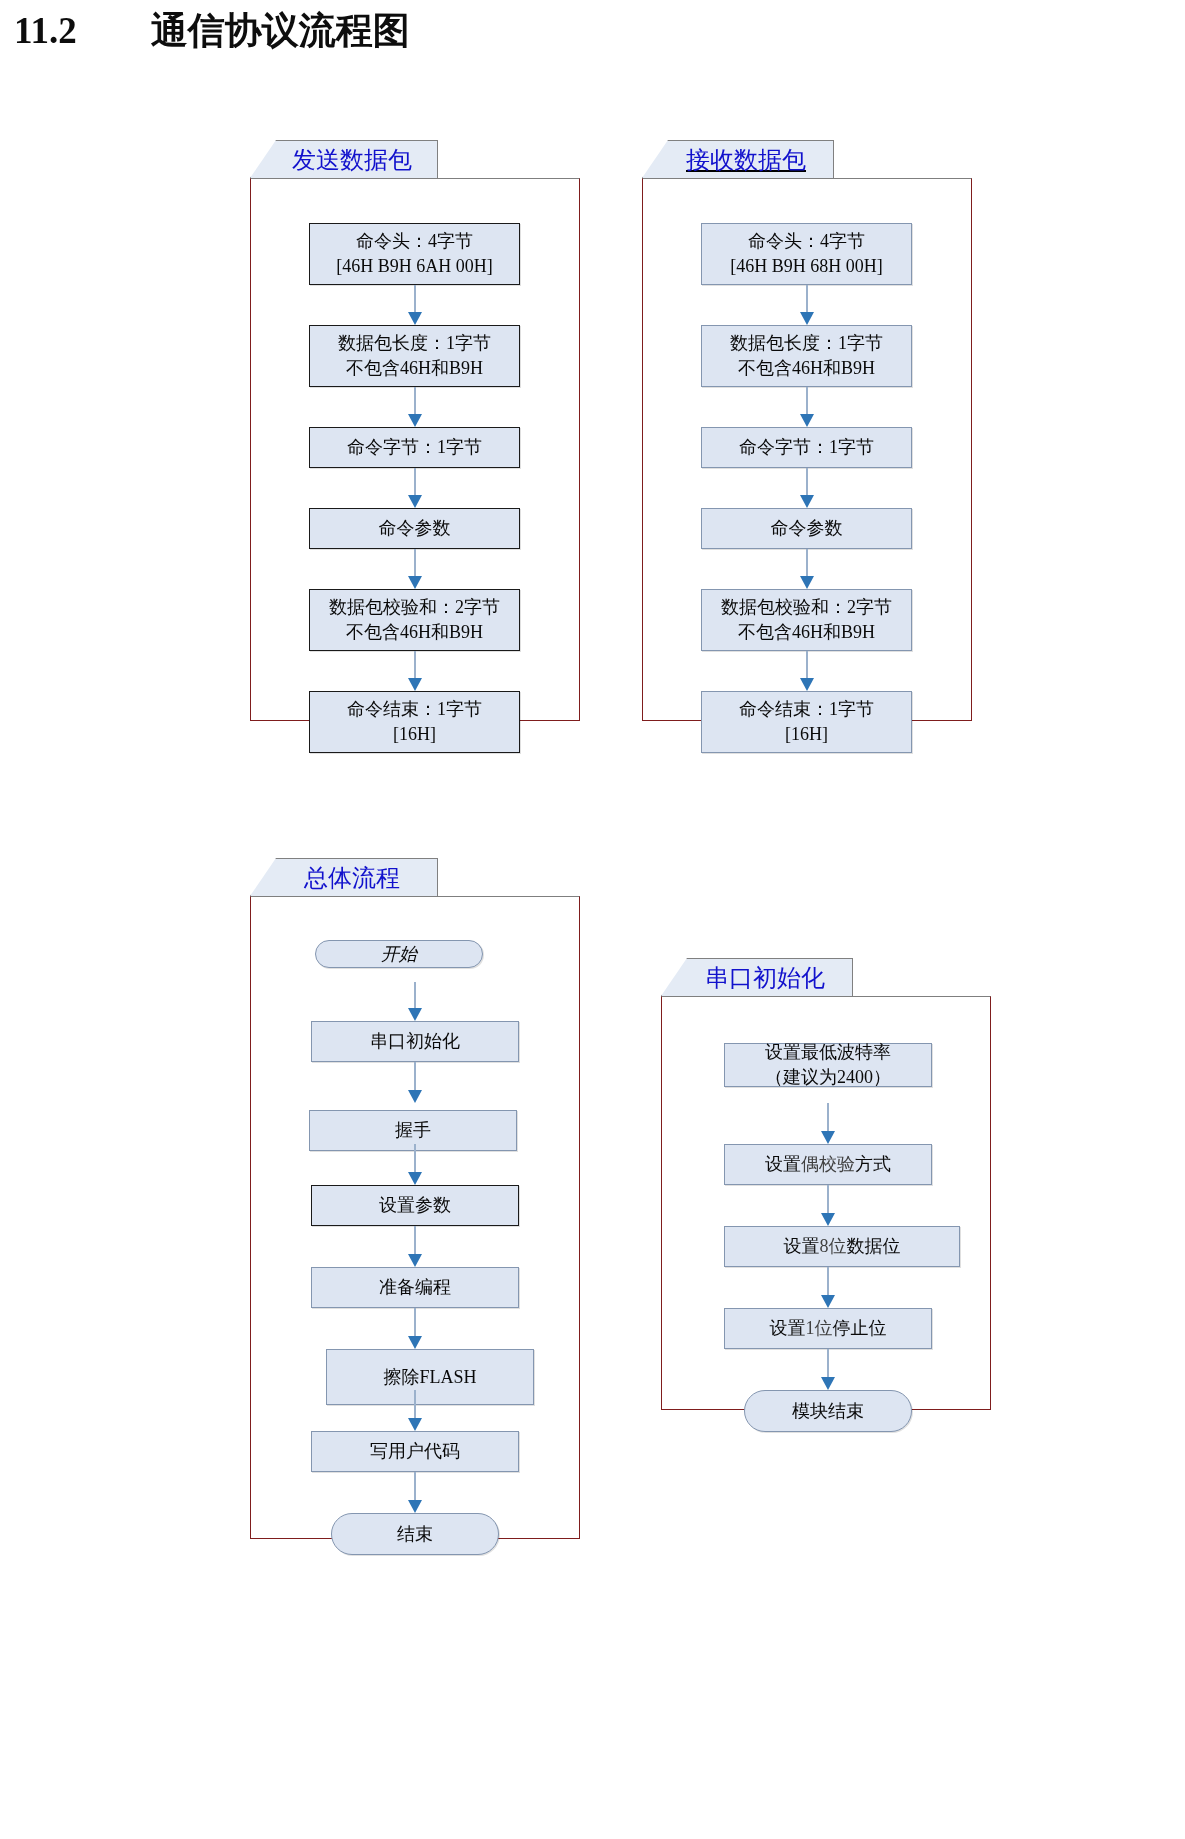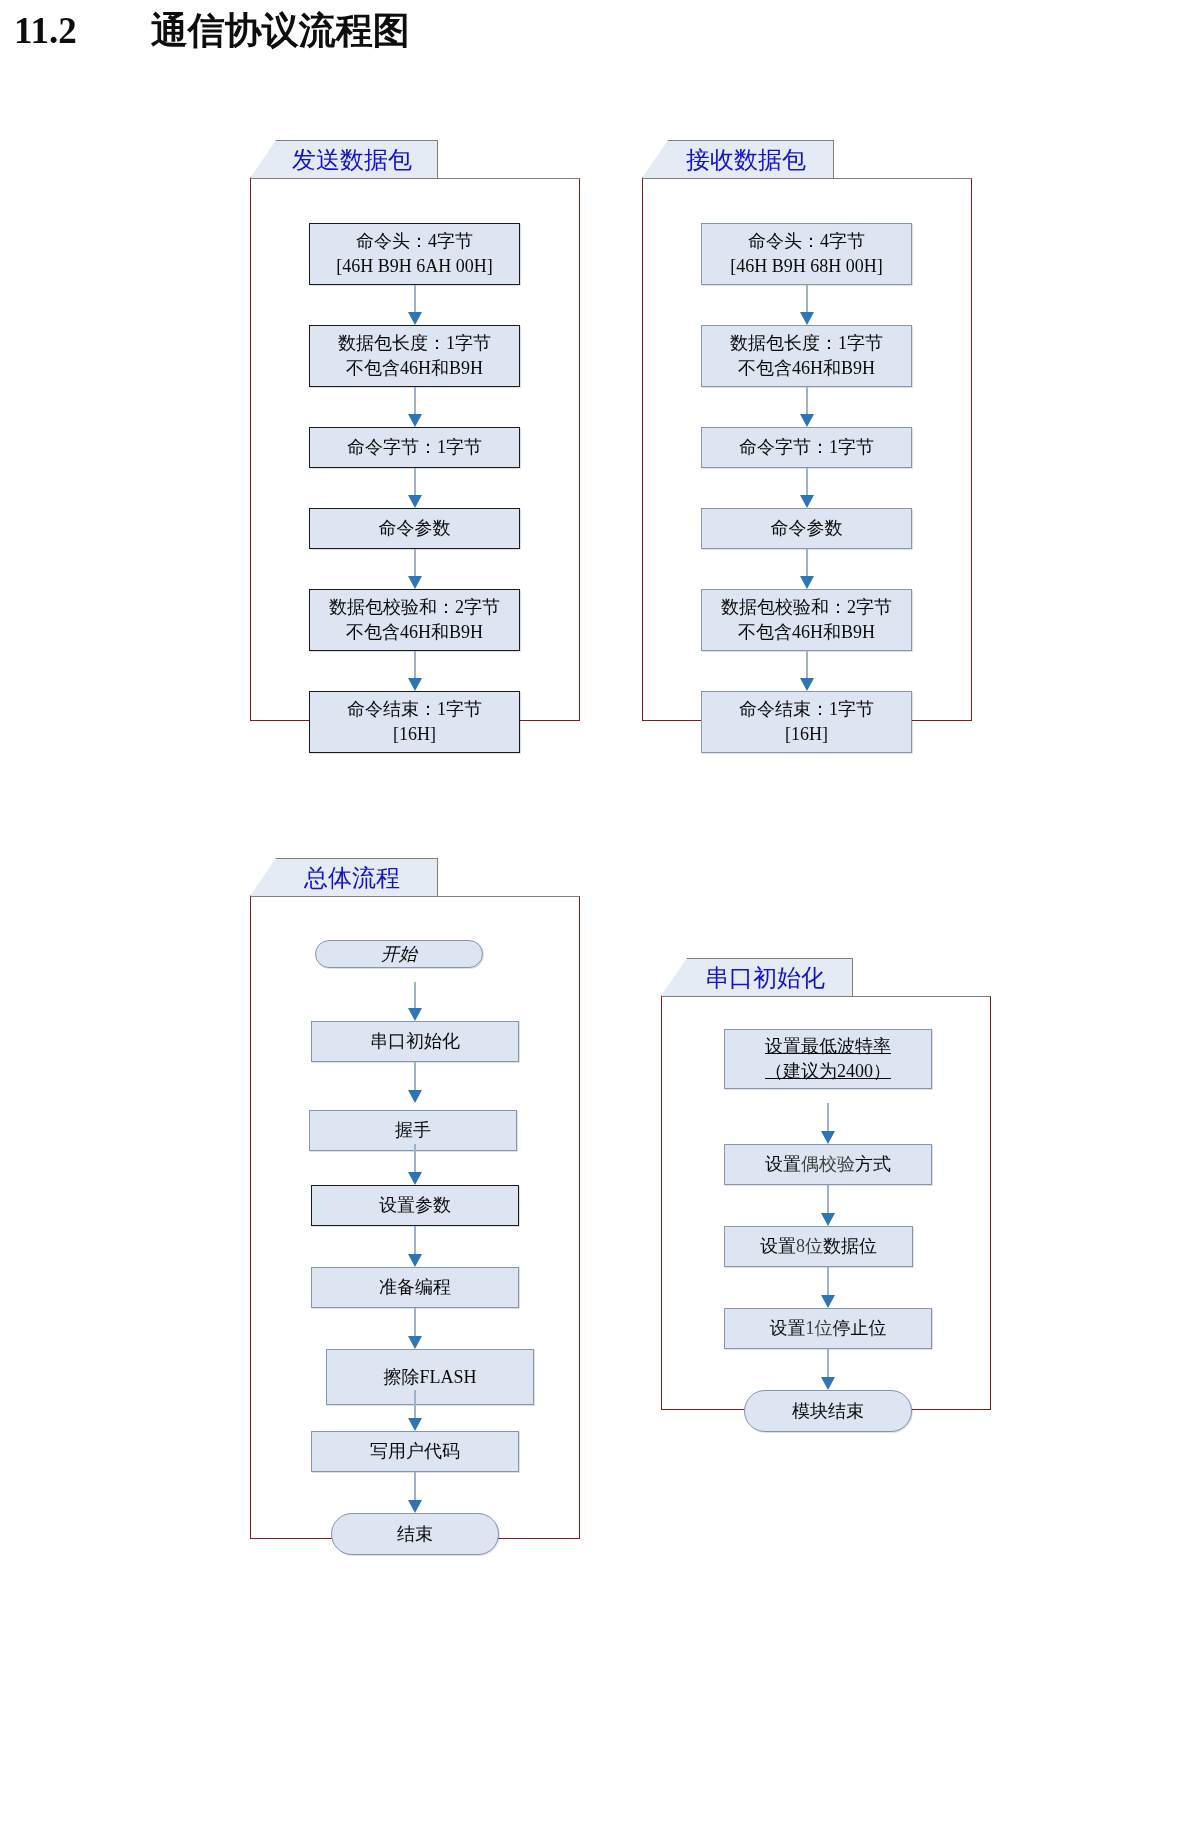--- a/index.html
+++ b/index.html
@@ -140,21 +140,21 @@
       </div>
 
       <div class="node dark" style="left:58px;top:512px;width:211px;height:62px;">
         <span class="l1">命令结束：1字节</span>
         <span class="l2">[16H]</span>
       </div>
     </div>
   </div>
 </div>
 
-<div class="panel" style="left:642px;top:140px;width:330px;">
+<div class="panel" style="left:642px;top:140px;width:330px;text-decoration:underline;">
   <div class="panel-tab" style="width:192px;">
     <span>接收数据包</span>
   </div>
   <div class="panel-body" style="height:543px;">
     <div class="nodes">
       <div class="node" style="left:58px;top:44px;width:211px;height:62px;">
         <span class="l1">命令头：4字节</span>
         <span class="l2">[46H B9H 68H 00H]</span>
       </div>
       <div class="arrow" style="left:157px;top:106px;height:40px;">
@@ -272,38 +272,38 @@
     </div>
   </div>
 </div>
 
 <div class="panel" style="left:661px;top:958px;width:330px;">
   <div class="panel-tab" style="width:192px;">
     <span>串口初始化</span>
   </div>
   <div class="panel-body" style="height:414px;">
     <div class="nodes">
-      <div class="node" style="left:62px;top:32px;width:208px;height:60px;text-decoration:underline;">
+      <div class="node" style="left:62px;top:46px;width:208px;height:44px;">
         <span class="l1">设置最低波特率</span>
         <span class="l2">（建议为2400）</span>
       </div>
       <div class="arrow" style="left:159px;top:106px;height:41px;">
         <div class="stem" style="height:28px;"></div>
           <div class="head"></div>
       </div>
 
       <div class="node" style="left:62px;top:147px;width:208px;height:41px;">
         <span class="l1"><span>设置</span><span class="hl">偶校验</span><span>方式</span></span>
       </div>
       <div class="arrow" style="left:159px;top:188px;height:41px;">
         <div class="stem" style="height:28px;"></div>
           <div class="head"></div>
       </div>
 
-      <div class="node" style="left:62px;top:229px;width:189px;height:41px;">
+      <div class="node" style="left:62px;top:229px;width:236px;height:41px;">
         <span class="l1"><span>设置</span><span class="hl">8位</span><span>数据位</span></span>
       </div>
       <div class="arrow" style="left:159px;top:270px;height:41px;">
         <div class="stem" style="height:28px;"></div>
           <div class="head"></div>
       </div>
 
       <div class="node" style="left:62px;top:311px;width:208px;height:41px;">
         <span class="l1"><span>设置</span><span class="hl">1位</span><span>停止位</span></span>
       </div>

